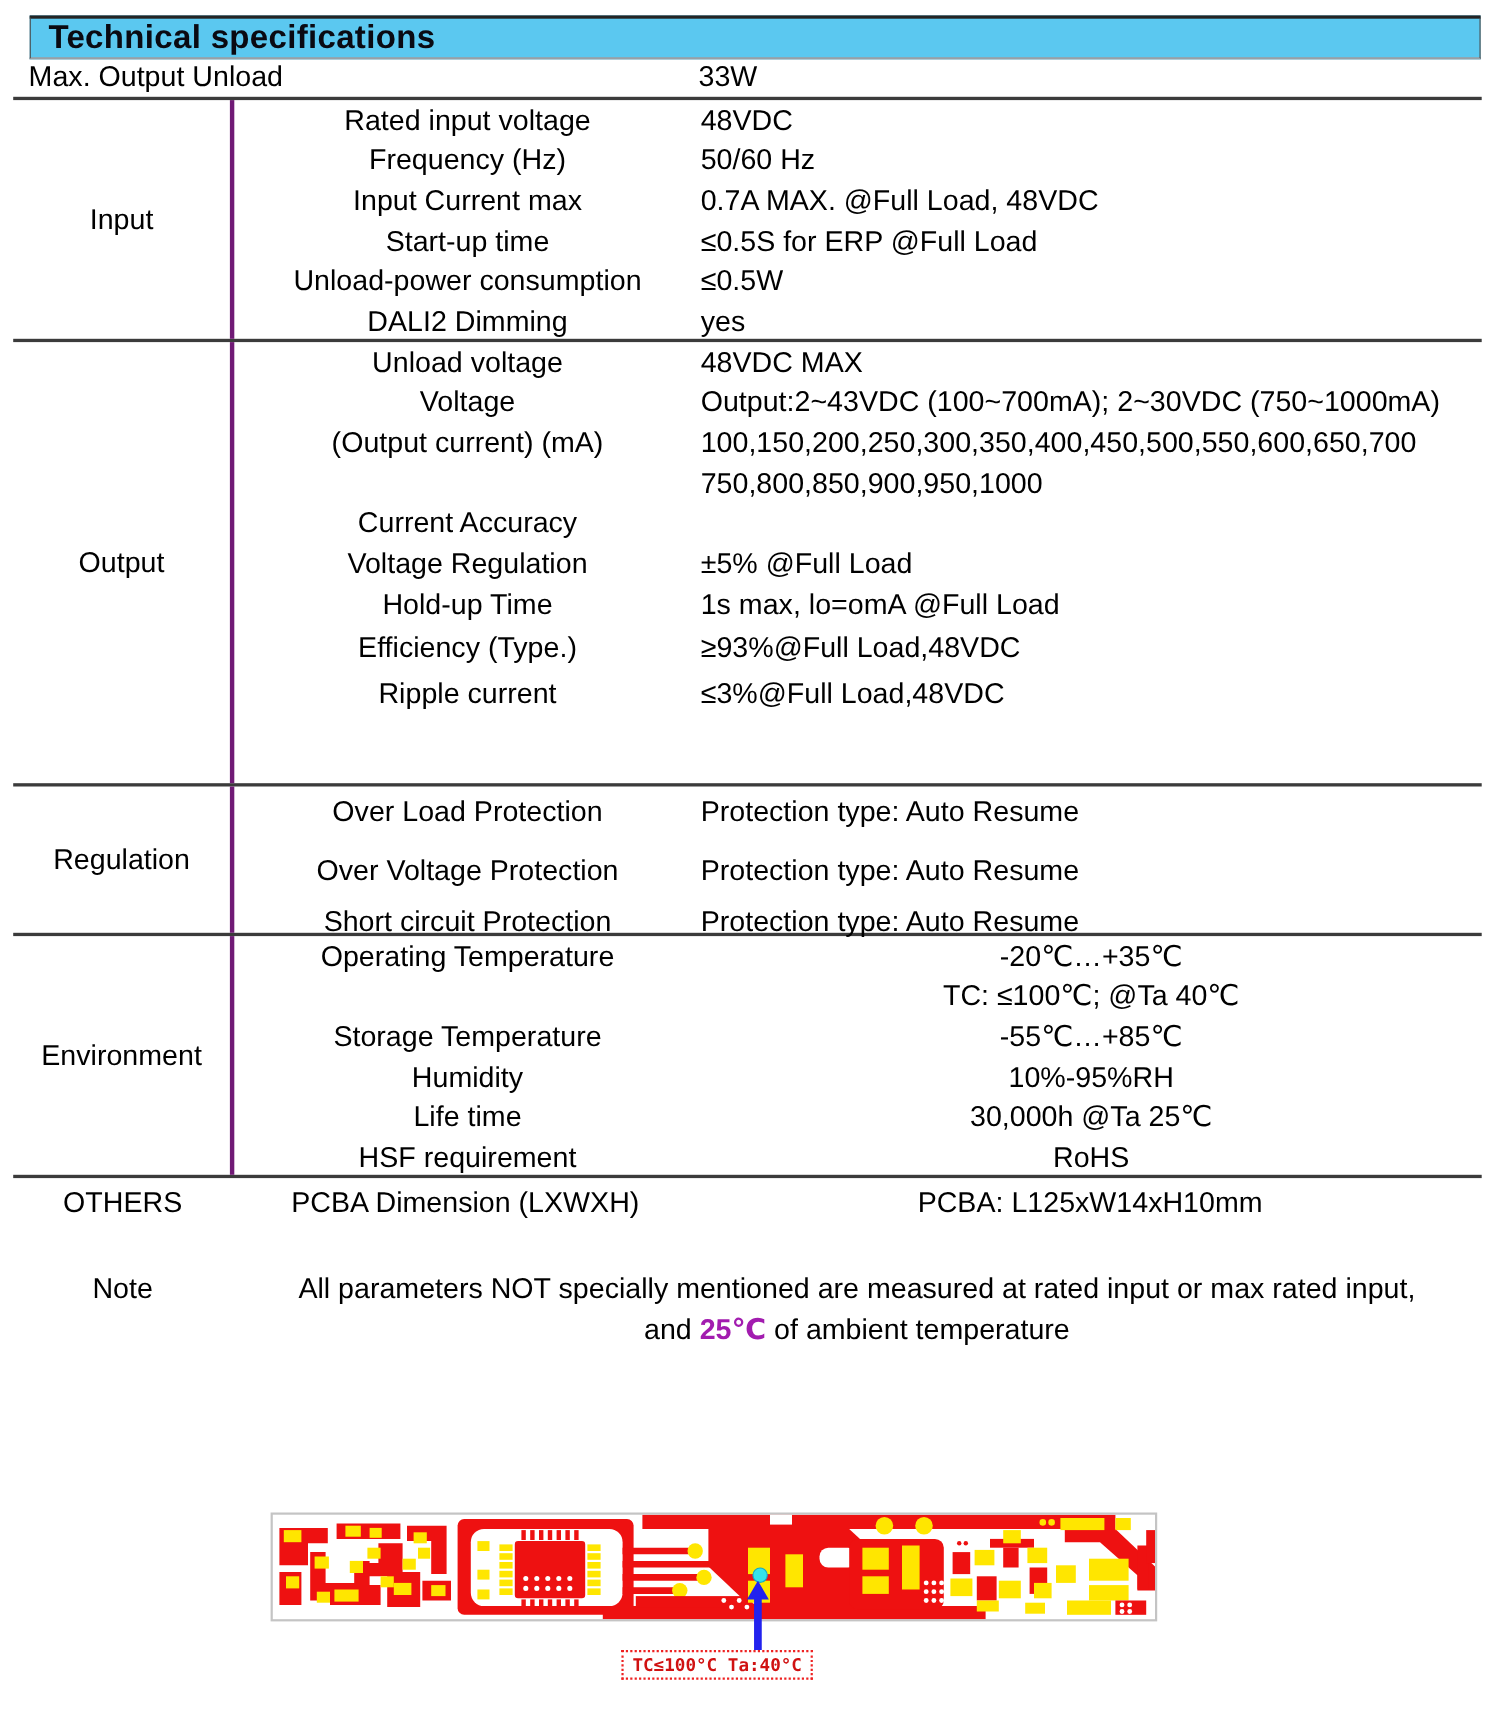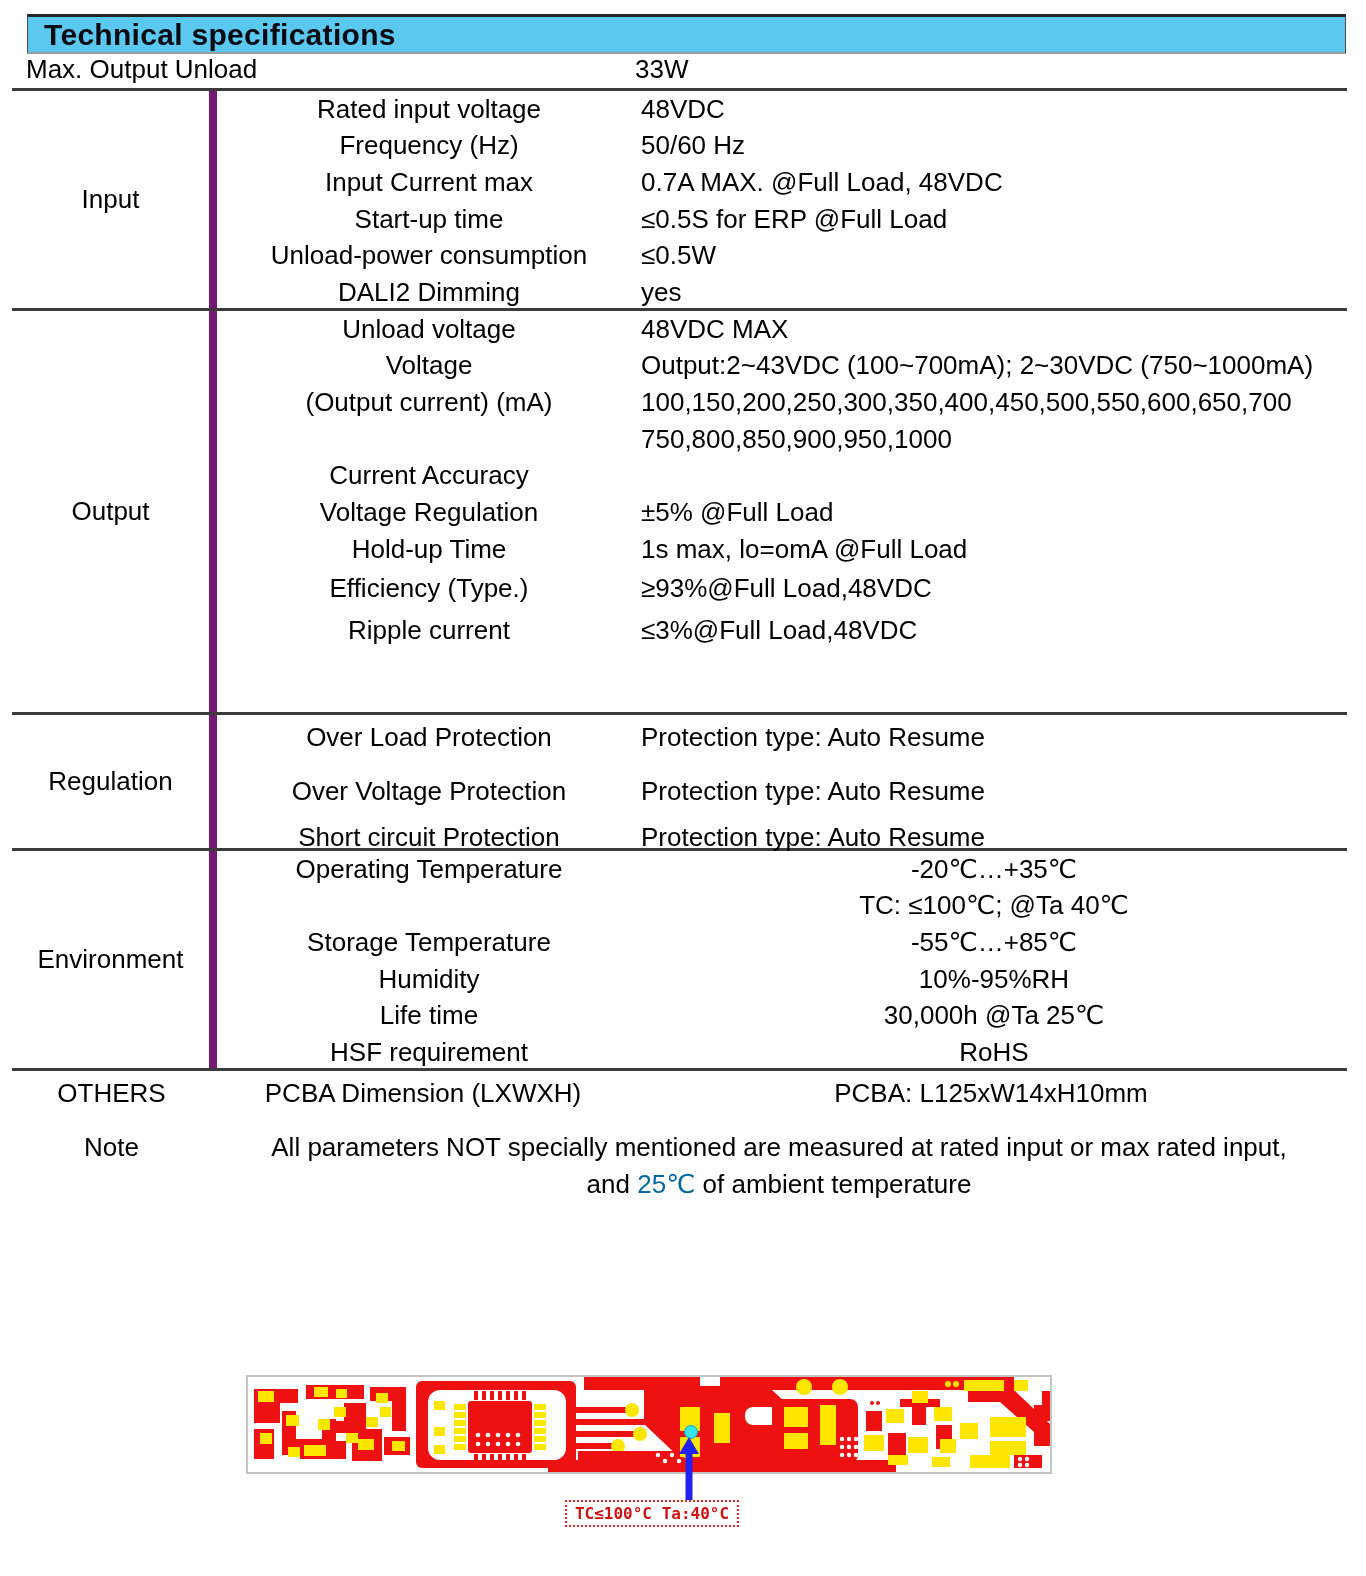--- a/index.html
+++ b/index.html
@@ -12,44 +12,44 @@
        display:flex;align-items:center;padding-left:16px;
        font-size:30px;font-weight:600;color:#0a0a12;letter-spacing:.3px;}
 
   
   .tbl{position:absolute;left:12px;top:54px;width:1335px;}
   .wrow{position:relative;height:34px;border-bottom:3px solid #3b3b3b;}
   .wrow .lbl{position:absolute;left:14px;top:0;}
   .wrow .val{position:absolute;left:623px;top:0;}
 
   .sec{display:flex;border-bottom:3px solid #3b3b3b;box-sizing:border-box;}
-  .slabel{width:197px;flex:none;border-right:8px solid #701a75;
+  .slabel{width:197px;flex:none;border-right:4px solid #701a75;
           display:flex;align-items:center;justify-content:center;text-align:center;}
   .sbody{flex:1;display:flex;flex-direction:column;min-width:0;}
 
   .prow{position:relative;height:36.66px;flex:none;}
   .prow .p{position:absolute;left:0;top:0;width:424px;height:100%;
            display:flex;align-items:center;justify-content:center;text-align:center;}
   .prow .v{position:absolute;left:424px;right:0;top:0;height:100%;
            display:flex;align-items:center;white-space:nowrap;}
   .prow.cen .v{justify-content:center;}
   .h42{height:42px;}
   .ph1{height:44px;} .ph2{height:64px;} .ph3{height:28px;}
   .spacer{flex:1;}
   .sec.output{height:404px;}
 
   .others{display:flex;height:44px;align-items:center;}
   .others .c1{width:199px;flex:none;text-align:center;}
   .others .c2{width:424px;flex:none;text-align:center;}
   .others .c3{flex:1;text-align:center;}
 
-  .noterow{display:flex;margin-top:14px;}
+  .noterow{display:flex;margin-top:38px;}
   .noterow .c1{width:199px;flex:none;text-align:center;line-height:37px;}
   .noterow .txt{flex:1;text-align:center;line-height:37px;}
-  .temp{color:#0369a1;}
+  .temp{color:#a21caf;font-weight:bold;}
 
   
   .pcb{position:absolute;left:246px;top:1375px;width:802px;height:95px;background:#fff;
        border:2px solid #c4c4c4;box-sizing:content-box;}
   .pcb svg{display:block;}
   .r{fill:#ee1111;} .y{fill:#ffe600;} .w{fill:#ffffff;}
 
   .arrow{position:absolute;left:679px;top:1437px;width:20px;height:64px;}
   .callout{position:absolute;left:652px;top:1500px;transform:translateX(-50%);
            border:2px dotted #ee2222;color:#d01111;white-space:nowrap;

